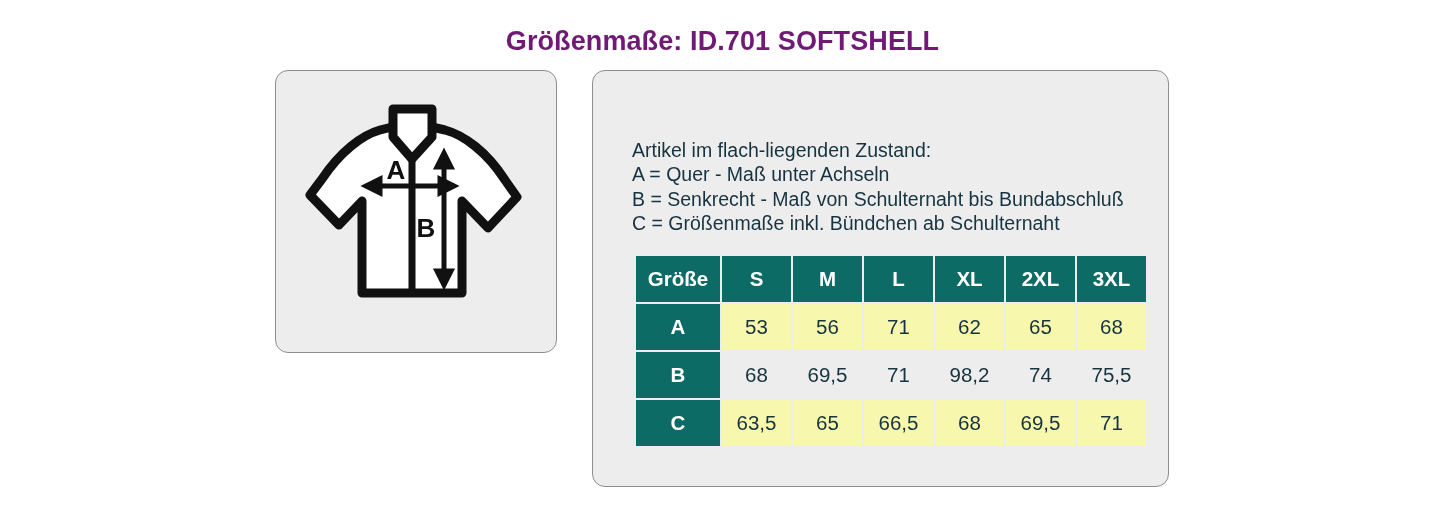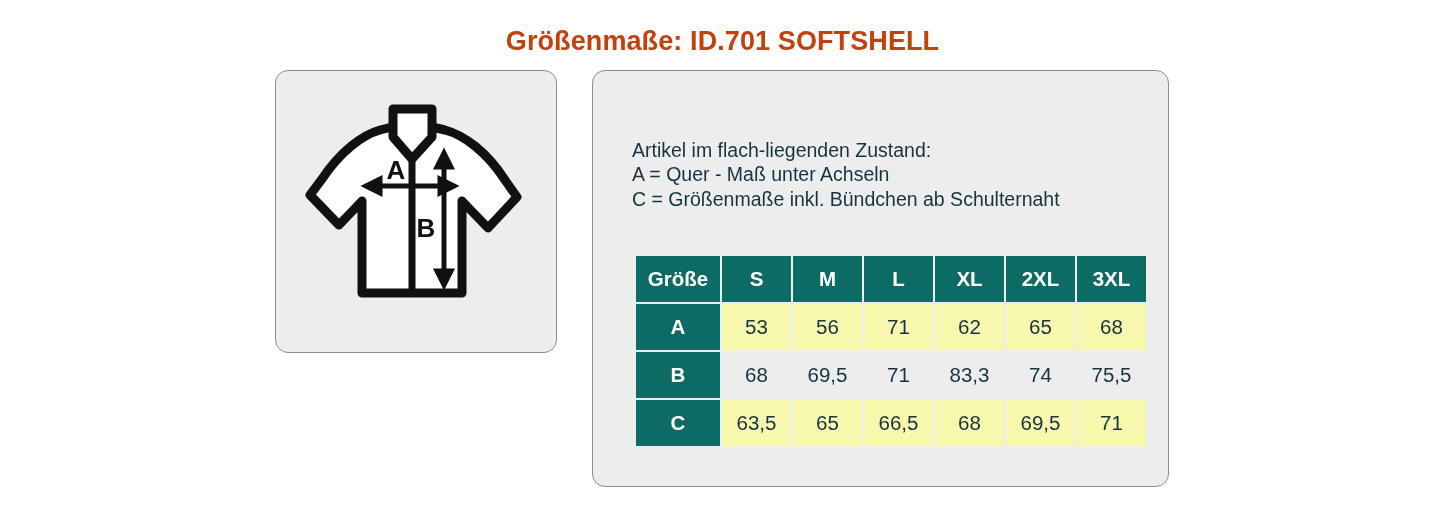--- a/index.html
+++ b/index.html
@@ -17,21 +17,21 @@
 
   
   .page-title {
     position: absolute;
     left: 0;
     top: 26px;
     width: 1445px;
     text-align: center;
     font-size: 27px;
     font-weight: bold;
-    color: #c2410c;
+    color: #701a75;
     letter-spacing: 0.1px;
     white-space: nowrap;
   }
 
   
   .panel {
     position: absolute;
     background: #ededed;
     border: 1px solid #8d8d8d;
     border-radius: 13px;
@@ -160,20 +160,21 @@
       <text x="134" y="140" font-family="Liberation Sans, sans-serif" font-size="26" font-weight="bold" fill="#111111" text-anchor="middle">B</text>
     </svg>
   </div>
 </div>
 
 <div class="panel panel-table">
 
   <div class="desc">
     <span class="desc-line">Artikel im flach-liegenden Zustand:</span>
     <span class="desc-line">A = Quer - Maß unter Achseln</span>
+    <span class="desc-line">B = Senkrecht - Maß von Schulternaht bis Bundabschluß</span>
     <span class="desc-line">C = Größenmaße inkl. Bündchen ab Schulternaht</span>
   </div>
 
   <table class="size-table">
     <thead>
       <tr>
         <th class="hcorner">Größe</th>
         <th class="hsize">S</th>
         <th class="hsize">M</th>
         <th class="hsize">L</th>
@@ -190,21 +191,21 @@
         <td class="val">71</td>
         <td class="val">62</td>
         <td class="val">65</td>
         <td class="val">68</td>
       </tr>
       <tr class="band-plain">
         <td class="rowlabel">B</td>
         <td class="val">68</td>
         <td class="val">69,5</td>
         <td class="val">71</td>
-        <td class="val">83,3</td>
+        <td class="val">98,2</td>
         <td class="val">74</td>
         <td class="val">75,5</td>
       </tr>
       <tr class="band-yellow">
         <td class="rowlabel">C</td>
         <td class="val">63,5</td>
         <td class="val">65</td>
         <td class="val">66,5</td>
         <td class="val">68</td>
         <td class="val">69,5</td>

